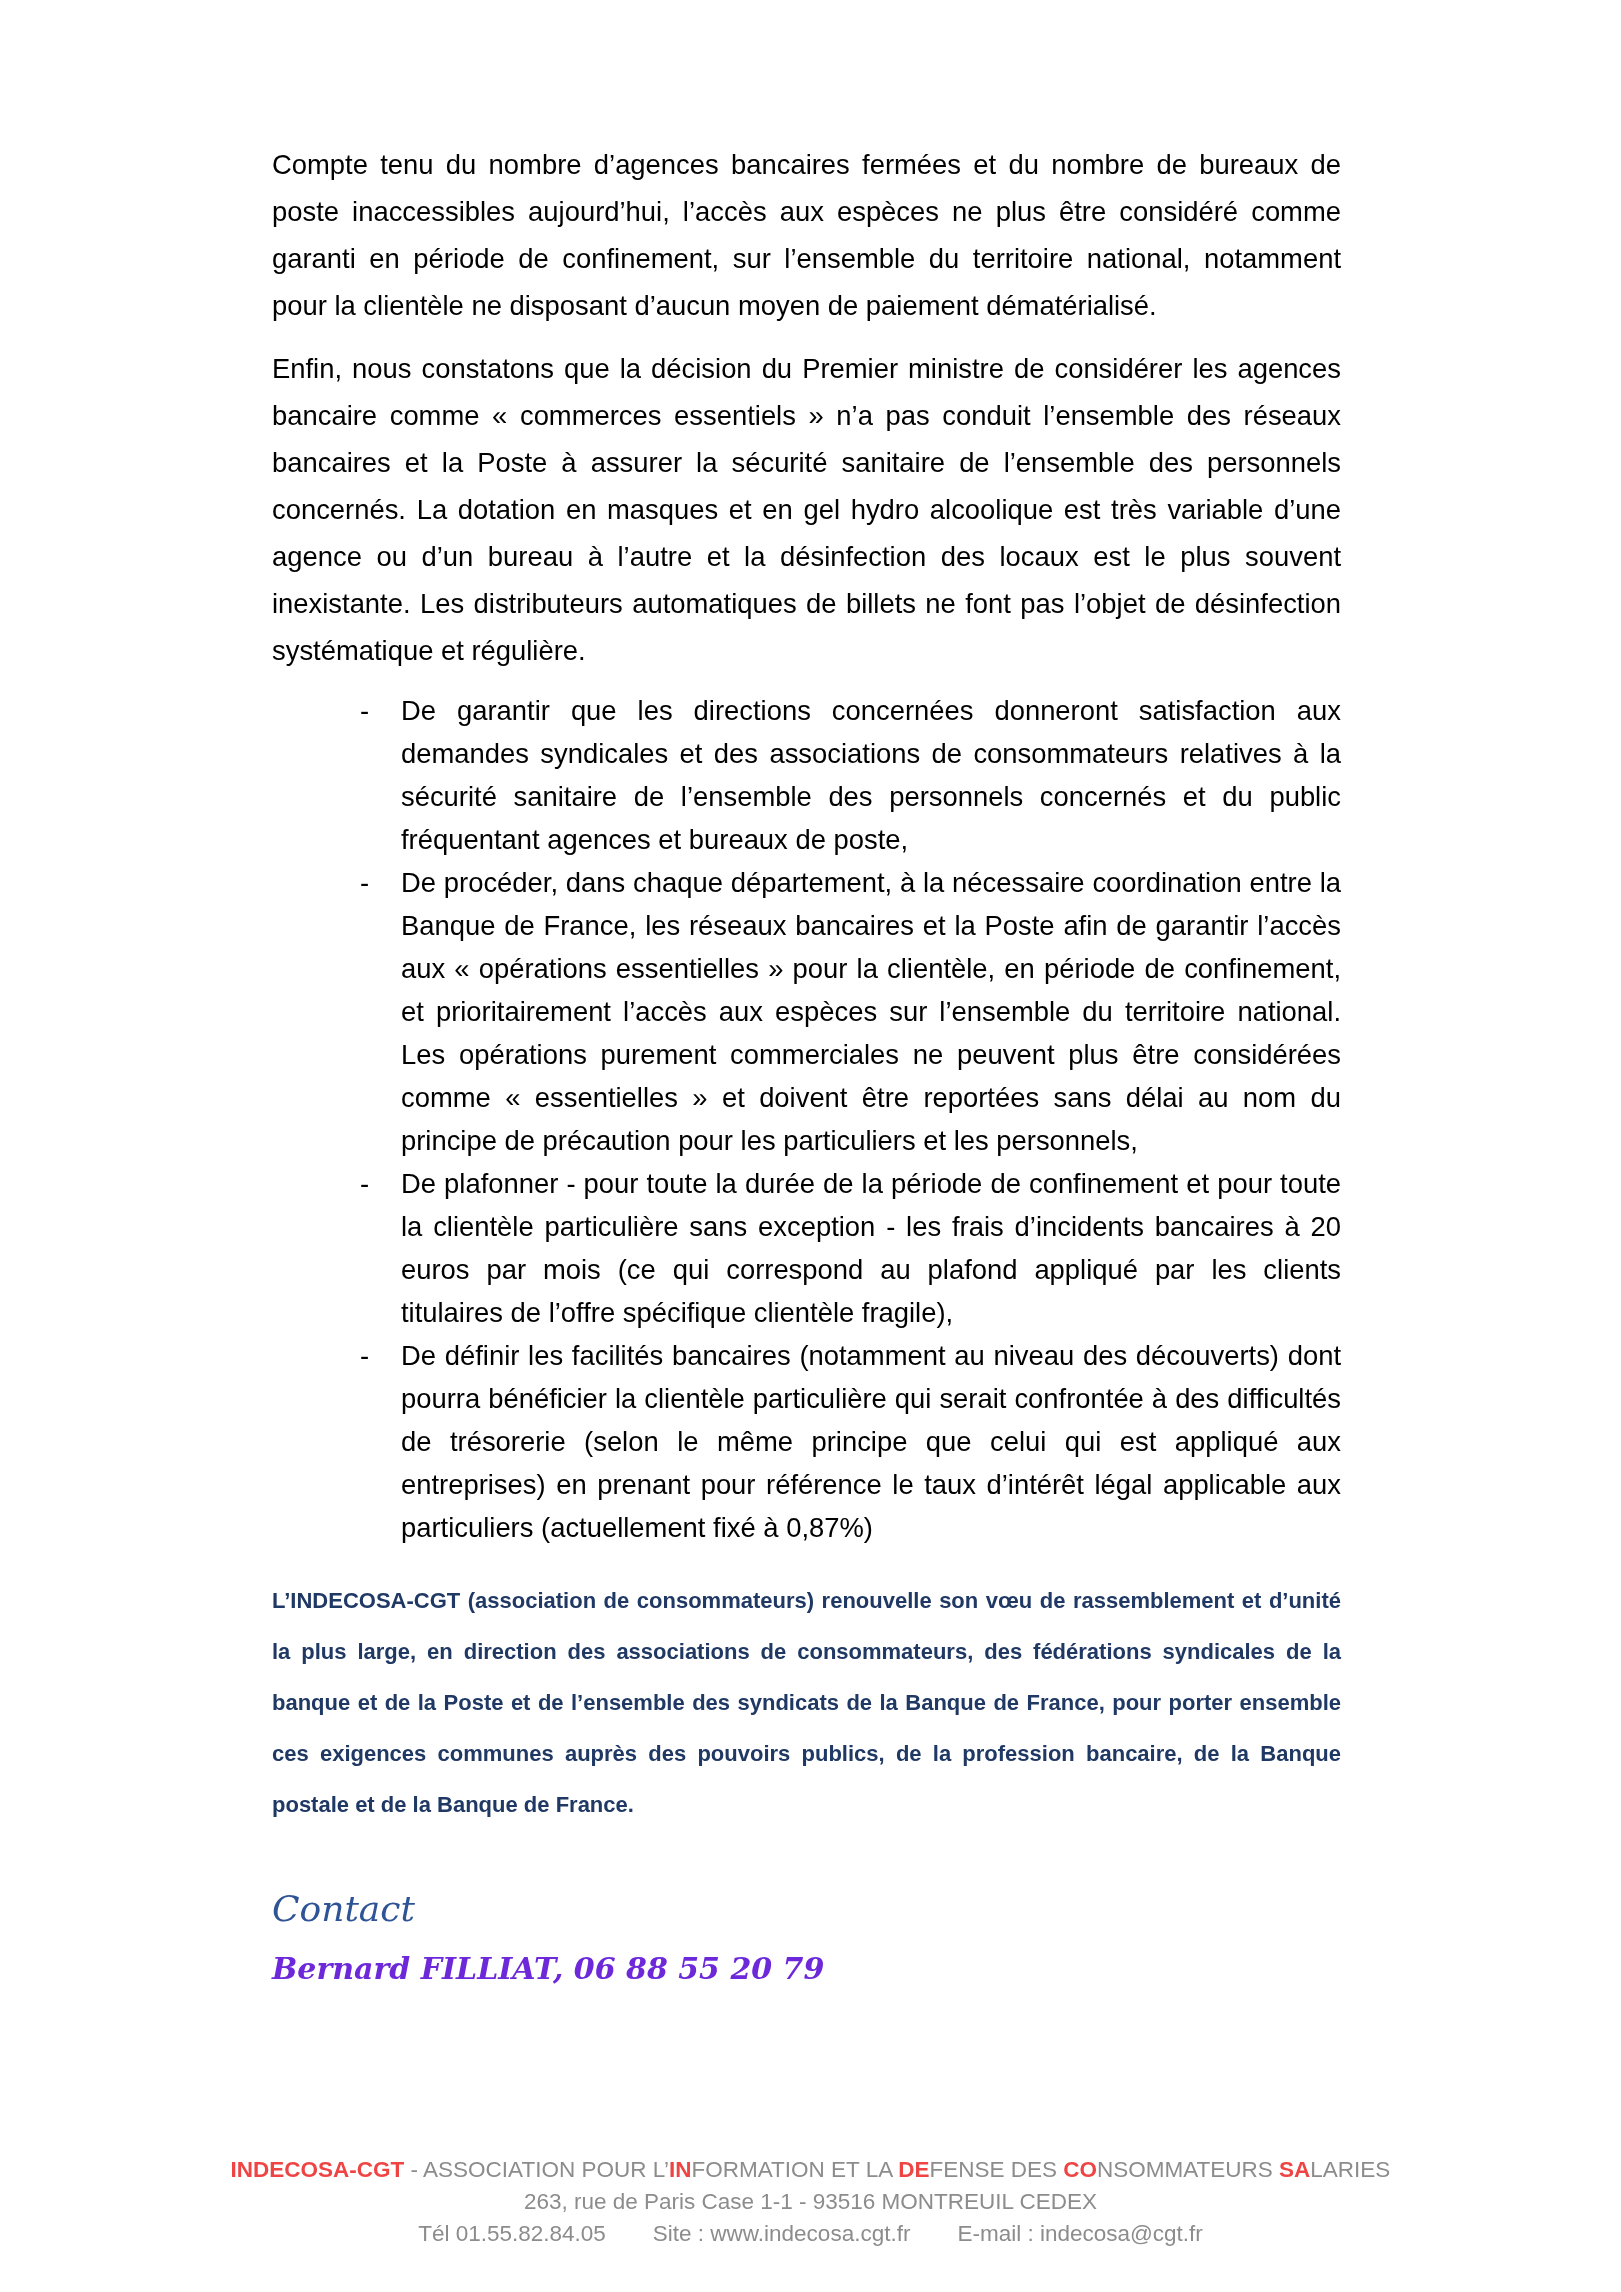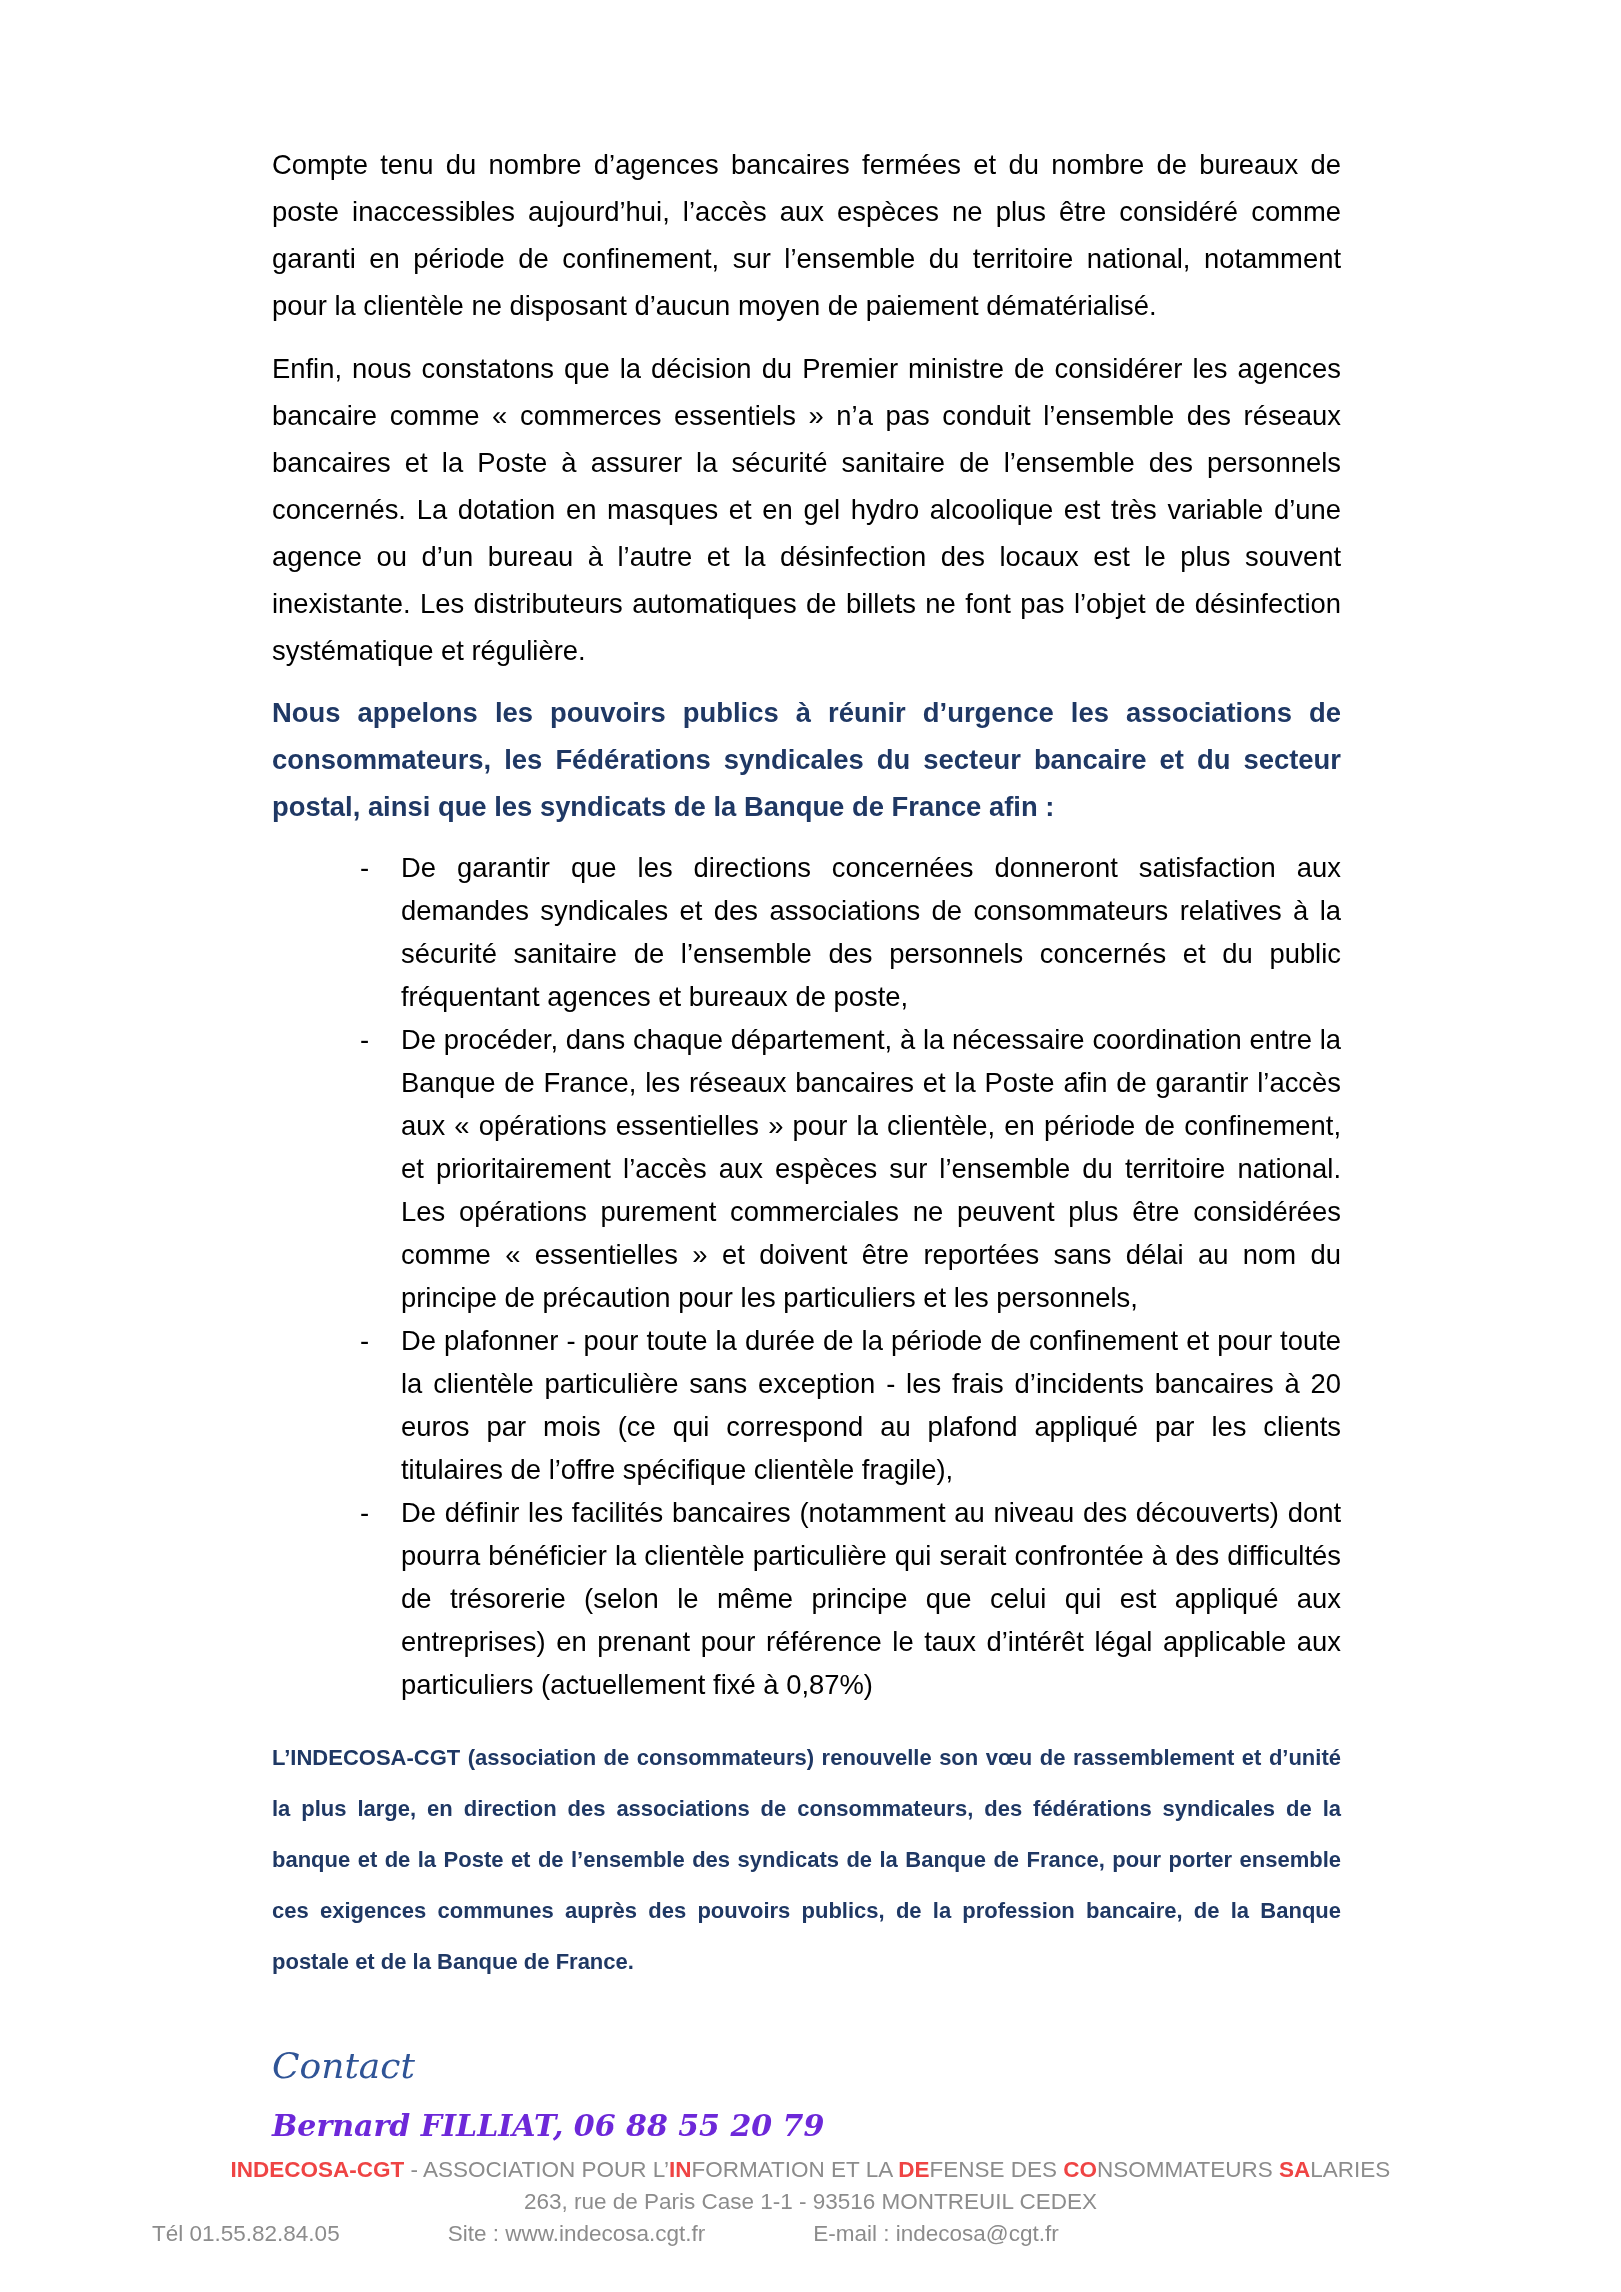--- a/index.html
+++ b/index.html
@@ -76,33 +76,33 @@
     font-size: 22.5px;
     line-height: 32px;
     color: #8C8C8C;
   }
   .doc-footer .red {
     color: #ef4444;
     font-weight: 700;
   }
   .f-line3 {
     display: flex;
-    gap: 108px;
+    justify-content: center;
+    gap: 47px;
   }
 </style>
 </head>
 <body>
 
 <div class="page">
 
   <p class="par">Compte tenu du nombre d’agences bancaires fermées et du nombre de bureaux de poste inaccessibles aujourd’hui, l’accès aux espèces ne plus être considéré comme garanti en période de confinement, sur l’ensemble du territoire national, notamment pour la clientèle ne disposant d’aucun moyen de paiement dématérialisé.</p>
 
   <p class="par">Enfin, nous constatons que la décision du Premier ministre de considérer les agences bancaire comme « commerces essentiels » n’a pas conduit l’ensemble des réseaux bancaires et la Poste à assurer la sécurité sanitaire de l’ensemble des personnels concernés. La dotation en masques et en gel hydro alcoolique est très variable d’une agence ou d’un bureau à l’autre et la désinfection des locaux est le plus souvent inexistante. Les distributeurs automatiques de billets ne font pas l’objet de désinfection systématique et régulière.</p>
 
-  <p class="par cta">Nous appelons les pouvoirs publics à réunir d’urgence les associations de consommateurs, les Fédérations syndicales du secteur bancaire et du secteur postal, ainsi que les syndicats de la Banque de France afin :</p>
 
   <ul class="dash-list">
     <li>
       <span class="marker">-</span>
       <span>De garantir que les directions concernées donneront satisfaction aux demandes syndicales et des associations de consommateurs relatives à la sécurité sanitaire de l’ensemble des personnels concernés et du public fréquentant agences et bureaux de poste,</span>
     </li>
     <li>
       <span class="marker">-</span>
       <span>De procéder, dans chaque département, à la nécessaire coordination entre la Banque de France, les réseaux bancaires et la Poste afin de garantir l’accès aux « opérations essentielles » pour la clientèle, en période de confinement, et prioritairement l’accès aux espèces sur l’ensemble du territoire national. Les opérations purement commerciales ne peuvent plus être considérées comme « essentielles » et doivent être reportées sans délai au nom du principe de précaution pour les particuliers et les personnels,</span>
     </li>

